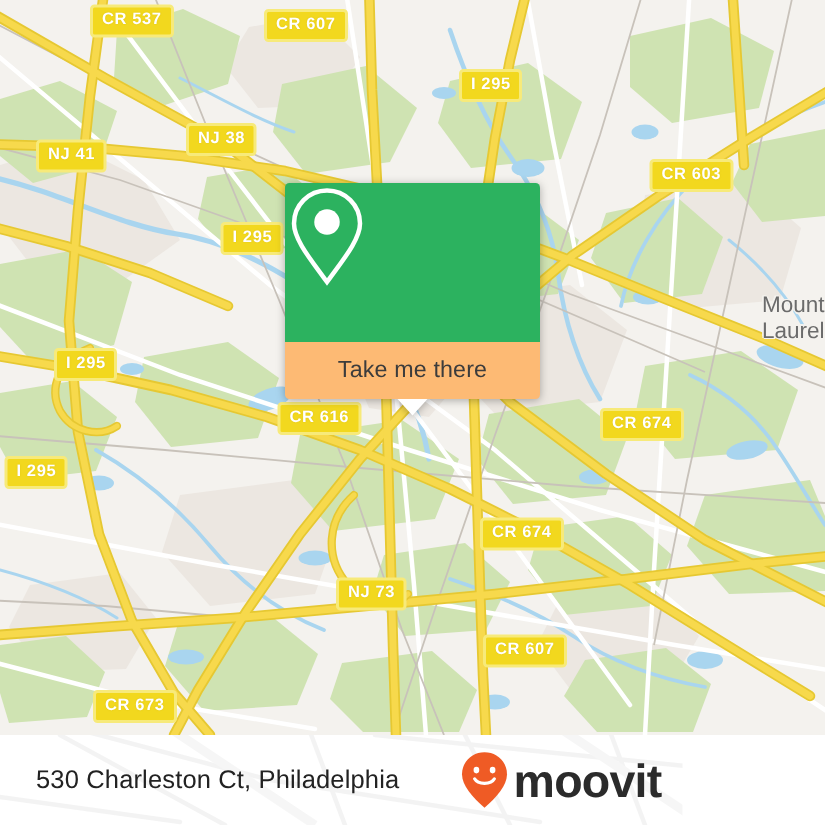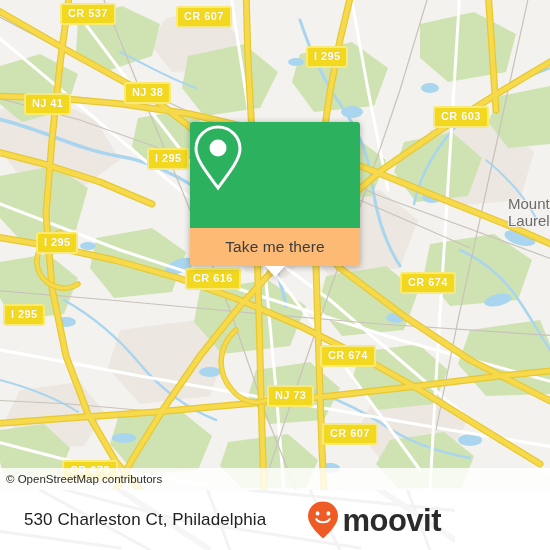--- a/index.html
+++ b/index.html
@@ -275,27 +275,24 @@
     <div class="shield" style="left:306px; top:46px;">I 295</div>
     <div class="shield" style="left:24px;  top:93px;">NJ 41</div>
     <div class="shield" style="left:124px; top:82px;">NJ 38</div>
     <div class="shield" style="left:405px; top:106px;margin-left:28px;">CR 603</div>
     <div class="shield" style="left:147px; top:148px;">I 295</div>
     <div class="shield" style="left:36px;  top:232px;">I 295</div>
     <div class="shield" style="left:152px; top:268px;margin-left:33px;">CR 616</div>
     <div class="shield" style="left:400px; top:272px;">CR 674</div>
     <div class="shield" style="left:3px;   top:304px;">I 295</div>
     <div class="shield" style="left:320px; top:345px;">CR 674</div>
-    <div class="shield" style="left:224px; top:385px;margin-left:43px;">NJ 73</div>
+    <div class="shield" style="left:224px; top:385px;">NJ 73</div>
     <div class="shield" style="left:322px; top:423px;">CR 607</div>
     <div class="shield" style="left:62px;  top:460px;">CR 673</div>
 
-    <div class="attribution">
-      <span>© OpenStreetMap contributors</span>
-    </div>
 
     <div class="popup">
       <div class="popup-head">
         <svg width="56" height="72" viewBox="0 0 56 72">
           <path d="M28 5 C15.8 5 6 14.8 6 27 C6 38 18 52 28 66 C38 52 50 38 50 27 C50 14.8 40.2 5 28 5 Z" fill="none" stroke="#ffffff" stroke-width="3"></path>
           <circle cx="28" cy="26" r="8.5" fill="#ffffff"></circle>
         </svg>
       </div>
       <div class="popup-body">
         <div class="label">Take me there</div>

